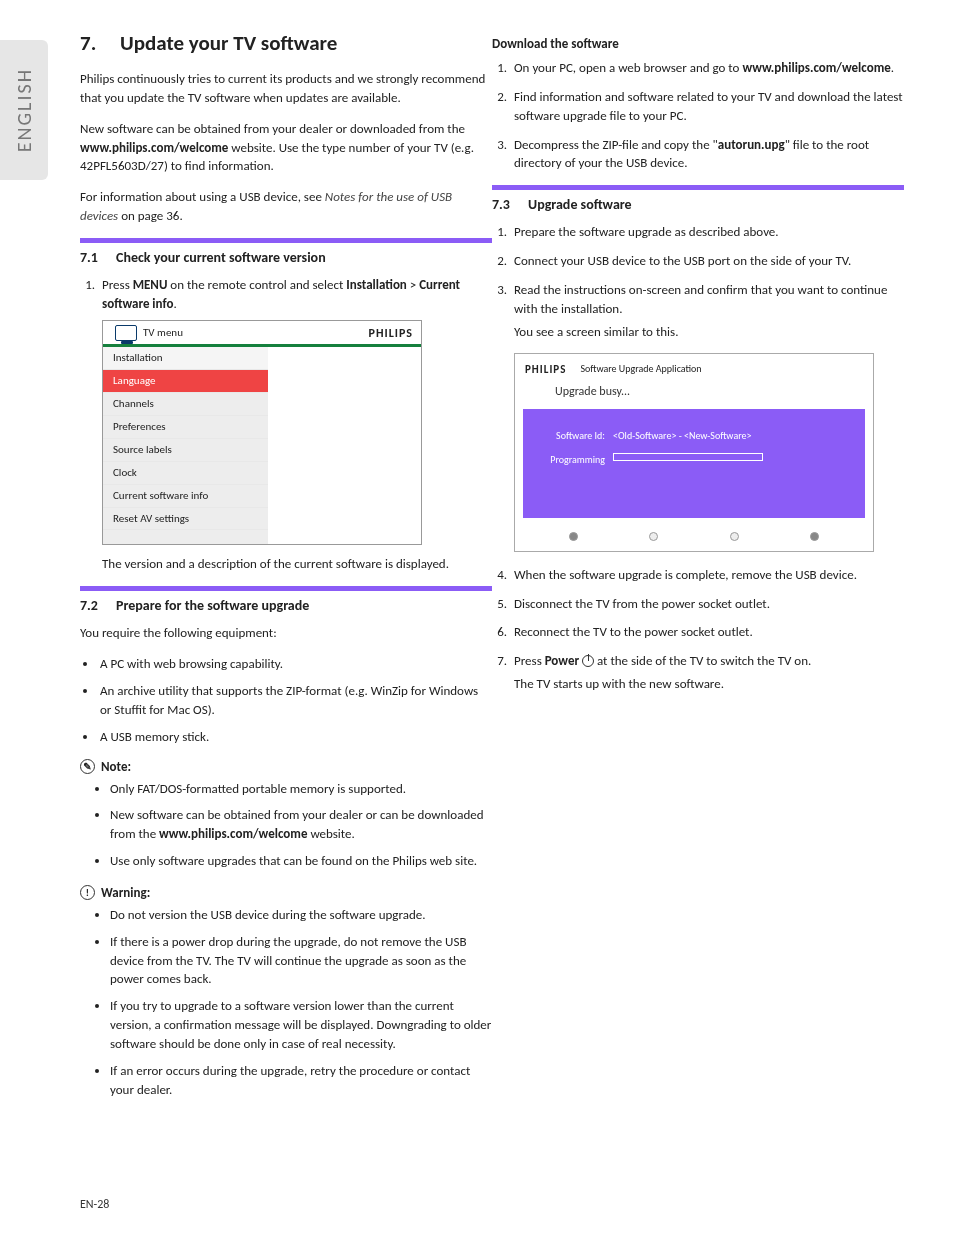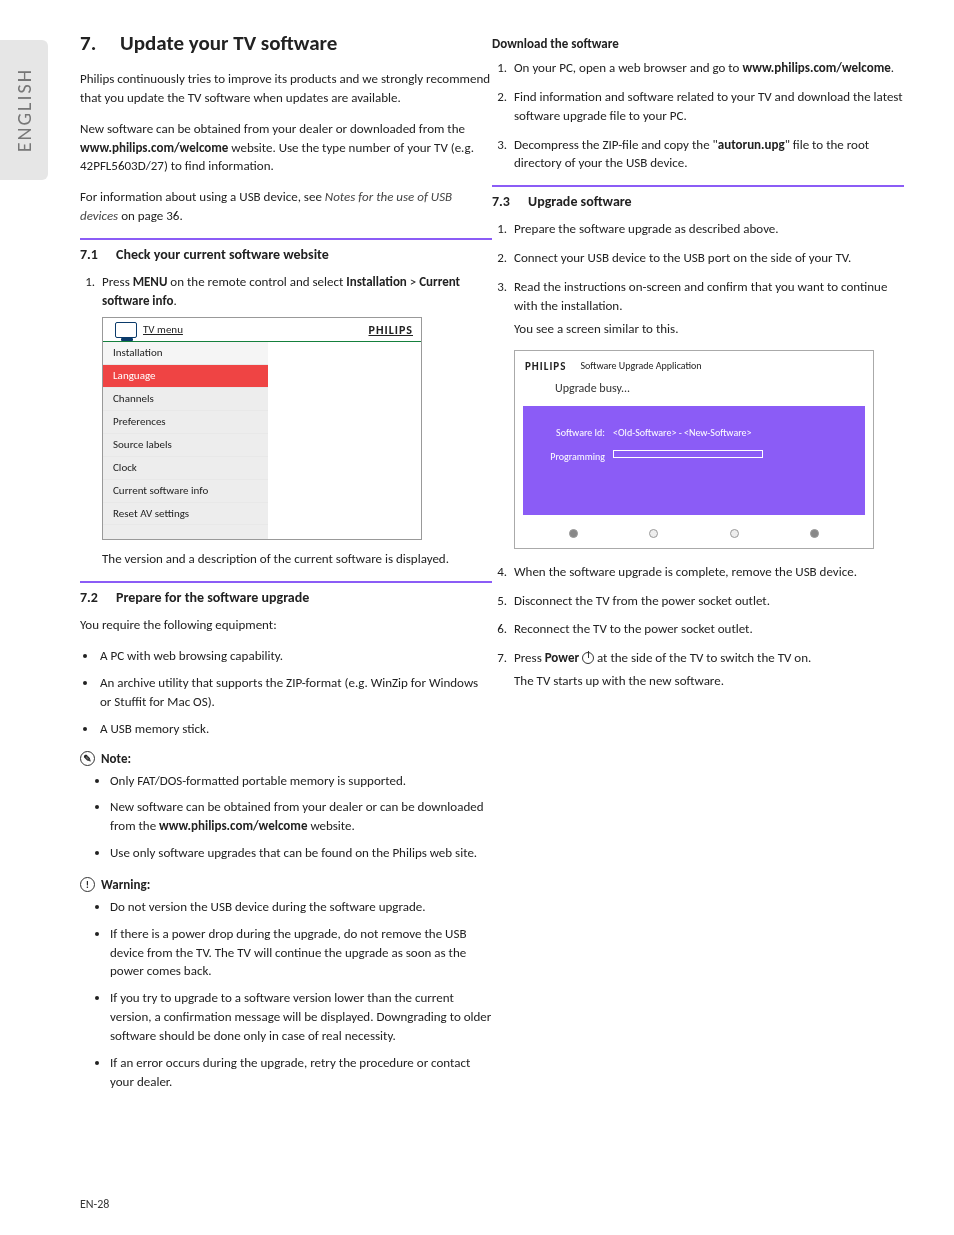--- a/index.html
+++ b/index.html
@@ -32,21 +32,21 @@
     color: #777;
     font-weight: 300;
   }
   .content {
     margin-left: 20px;
     display: flex;
   }
   .col { flex: 1; min-width: 0; }
   h1 { font-size: 21px; font-weight: bold; margin-bottom: 14px; }
   h1 .num { display:inline-block; width: 40px; }
-  h2 { font-size: 14px; font-weight: bold; margin: 8px 0 10px; border-top: 2px solid #8b5cf6; padding-top: 6px;}
+  h2 { font-size: 14px; font-weight: bold; margin: 8px 0 10px; border-top: 5px solid #8b5cf6; padding-top: 6px;}
   h2 .num { display:inline-block; width: 36px; }
   h3 { font-size: 13px; font-weight: bold; margin: 6px 0 8px; }
   p { margin-bottom: 12px; line-height: 1.45; }
   ol { list-style: decimal; padding-left: 18px; margin-bottom: 12px; }
   ol > li { margin-bottom: 10px; line-height: 1.45; padding-left: 4px;}
   ul.bullets { list-style: disc; padding-left: 18px; margin-bottom: 12px; }
   ul.bullets > li { margin-bottom: 8px; line-height: 1.45; padding-left: 2px;}
   .note-block { margin-bottom: 14px; }
   .note-title { font-weight: bold; display:flex; align-items:center; gap:6px; margin-bottom:6px;}
   .note-icon, .warn-icon {
@@ -61,22 +61,21 @@
   .menu-shot {
     border: 1px solid #999;
     width: 320px;
     margin: 6px 0 10px 0;
     font-size: 11px;
     background:#fff;
   }
   .menu-head {
     display:flex; align-items:flex-start; justify-content:space-between;
     padding: 4px 8px 2px 8px;
-    border-bottom:1px solid #15803d;
-    text-decoration:underline;
+    border-bottom:3px solid #15803d;
   }
   .menu-head .logo { font-weight:bold; font-size:12px; letter-spacing:1px;}
   .menu-title-row { display:flex; align-items:center; gap:6px; padding-right:8px;}
   .tv-icon { width:22px; height:16px; border:1.5px solid #0a3a6a; border-radius:2px; position:relative; margin-left:4px;}
   .tv-icon::after{content:""; position:absolute; bottom:-4px; left:5px; width:12px; height:3px; background:#0a3a6a; border-radius:1px;}
   .menu-body { display:flex; }
   .menu-left { width: 52%; }
   .menu-right { flex:1; background:#8a8f96; color:#fff; padding:4px 8px; font-size:10px;}
   .menu-row { padding: 3px 10px; border-bottom:1px solid #e8e8e8; background:#ededed;}
   .menu-row.first { background:#f5f5f5; font-weight:normal;}
@@ -126,32 +125,32 @@
 </div>
 
 <div class="content">
 
   <div class="col">
 
     <h1>
       <span class="num">7.</span><span>Update your TV software</span>
     </h1>
 
-    <p>Philips continuously tries to improve its products and we strongly recommend that you update the TV software when updates are available.</p>
+    <p>Philips continuously tries to current its products and we strongly recommend that you update the TV software when updates are available.</p>
 
     <p>
       <span>New software can be obtained from your dealer or downloaded from the </span><span class="bold">www.philips.com/welcome</span><span> website.  Use the type number of your TV (e.g.  42PFL5603D/27) to find information.</span>
     </p>
 
     <p>
       <span>For information about using a USB device, see </span><span class="italic">Notes for the use of USB devices</span><span> on page 36.</span>
     </p>
 
     <h2>
-      <span class="num">7.1</span><span>Check your current software website</span>
+      <span class="num">7.1</span><span>Check your current software version</span>
     </h2>
 
     <ol>
       <li>
         <span>Press </span><span class="bold">MENU</span><span> on the remote control and select </span><span class="bold">Installation</span><span> &gt; </span><span class="bold">Current software info</span><span>.</span>
 
         <div class="menu-shot">
           <div class="menu-head">
             <div class="menu-title-row">
               <span class="tv-icon"></span>

